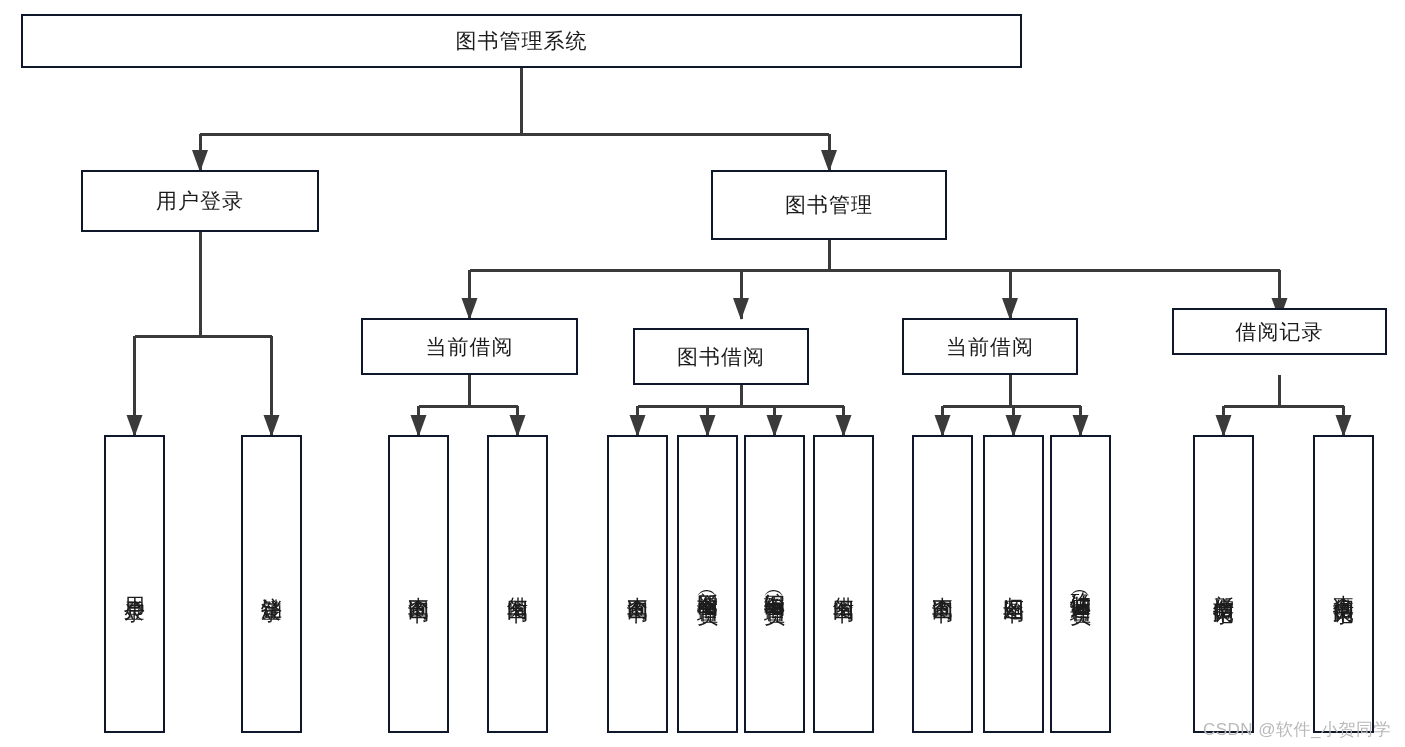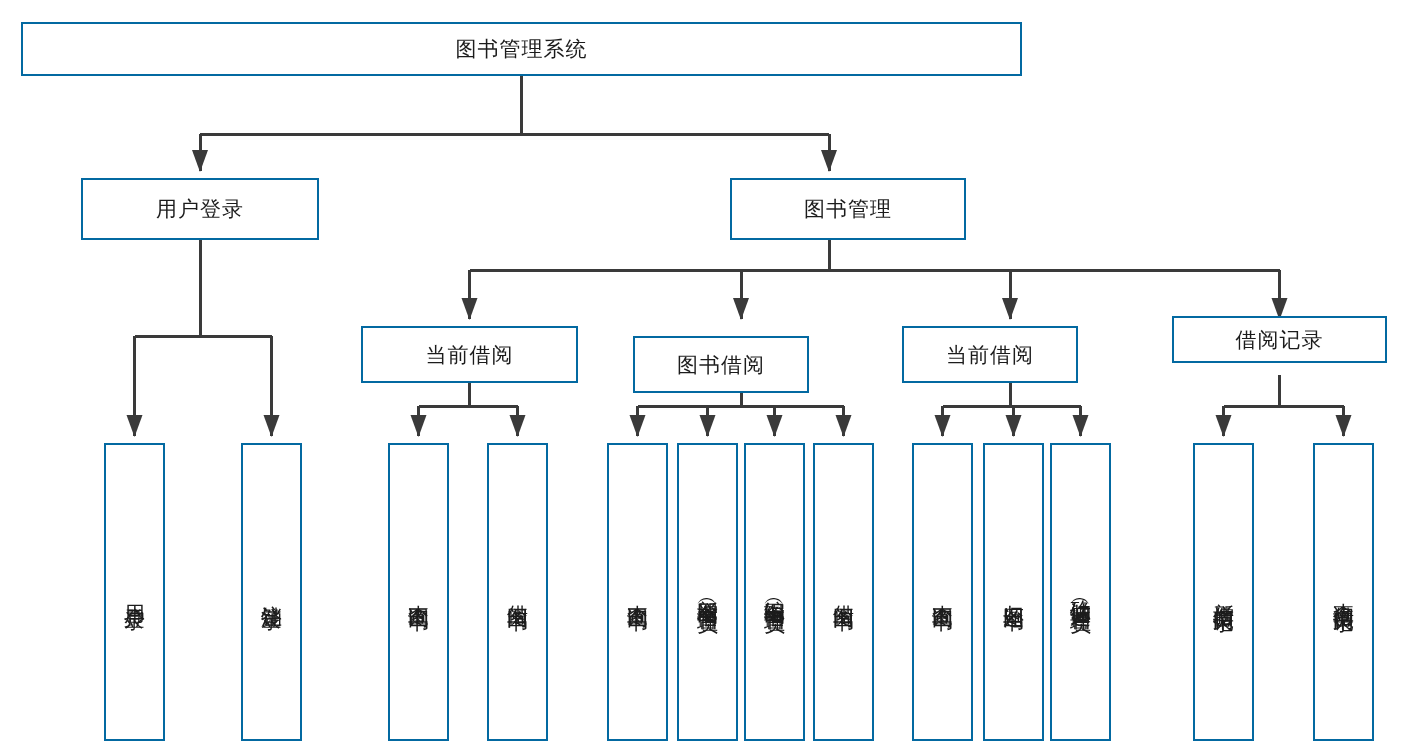--- a/index.html
+++ b/index.html
@@ -21,28 +21,27 @@
     position: absolute;
     left: 0;
     top: 0;
     width: 1405px;
     height: 747px;
     pointer-events: none;
   }
   .node {
     position: absolute;
     box-sizing: border-box;
-    border: 2px solid #0369a1;
+    border: 2px solid #0f172a;
     background: #ffffff;
     display: flex;
     align-items: center;
     justify-content: center;
     color: #1c1c1c;
     z-index: 2;
-    margin-top: 8px;
   }
   .node-h {
     font-size: 21px;
     letter-spacing: 1px;
     line-height: 1.2;
     white-space: nowrap;
   }
   .node-v {
     font-size: 21px;
     writing-mode: vertical-rl;
@@ -124,21 +123,21 @@
       <line x1="1343.5" y1="406" x2="1343.5" y2="436" stroke="#3a3a3a" stroke-width="3" shape-rendering="crispEdges"></line>
       <polygon points="1335.5,415 1351.5,415 1343.5,437" fill="#3a3a3a"></polygon>
     </svg>
   <div id="nodes">
       <div class="node node-h" style="left: 21px; top: 14px; width: 1001px; height: 54px;">
         <span>图书管理系统</span>
       </div>
       <div class="node node-h" style="left: 81px; top: 170px; width: 238px; height: 62px;">
         <span>用户登录</span>
       </div>
-      <div class="node node-h" style="left: 730px; top: 170px; width: 236px; height: 62px;">
+      <div class="node node-h" style="left: 711px; top: 170px; width: 236px; height: 70px;">
         <span>图书管理</span>
       </div>
       <div class="node node-h" style="left: 361px; top: 318px; width: 217px; height: 57px;">
         <span>当前借阅</span>
       </div>
       <div class="node node-h" style="left: 633px; top: 328px; width: 176px; height: 57px;">
         <span>图书借阅</span>
       </div>
       <div class="node node-h" style="left: 902px; top: 318px; width: 176px; height: 57px;">
         <span>当前借阅</span>
@@ -179,13 +178,14 @@
       <div class="node node-v" style="left: 1050px; top: 435px; width: 61px; height: 298px;">
         <span>确认归还（管理员）</span>
       </div>
       <div class="node node-v" style="left: 1193px; top: 435px; width: 61px; height: 298px;">
         <span>新增借阅记录</span>
       </div>
       <div class="node node-v" style="left: 1313px; top: 435px; width: 61px; height: 298px;">
         <span>查询借阅记录</span>
       </div>
     </div>
+  <div id="watermark">CSDN @软件_小贺同学</div>
 </div>
 
 </body></html>

